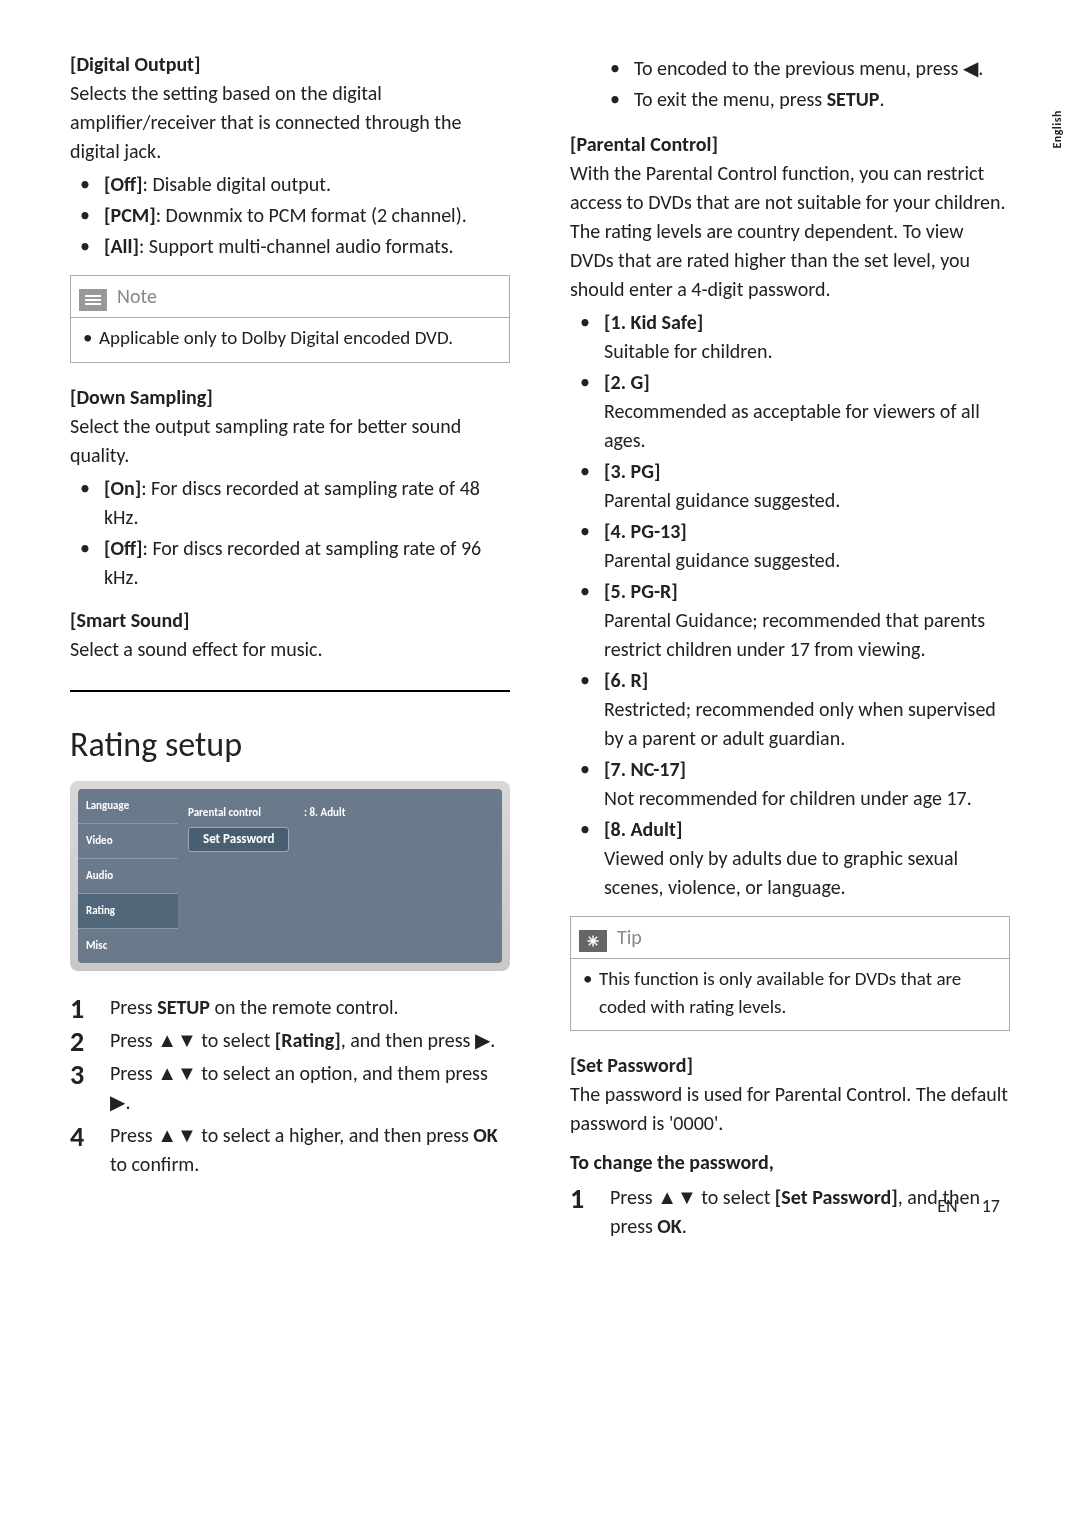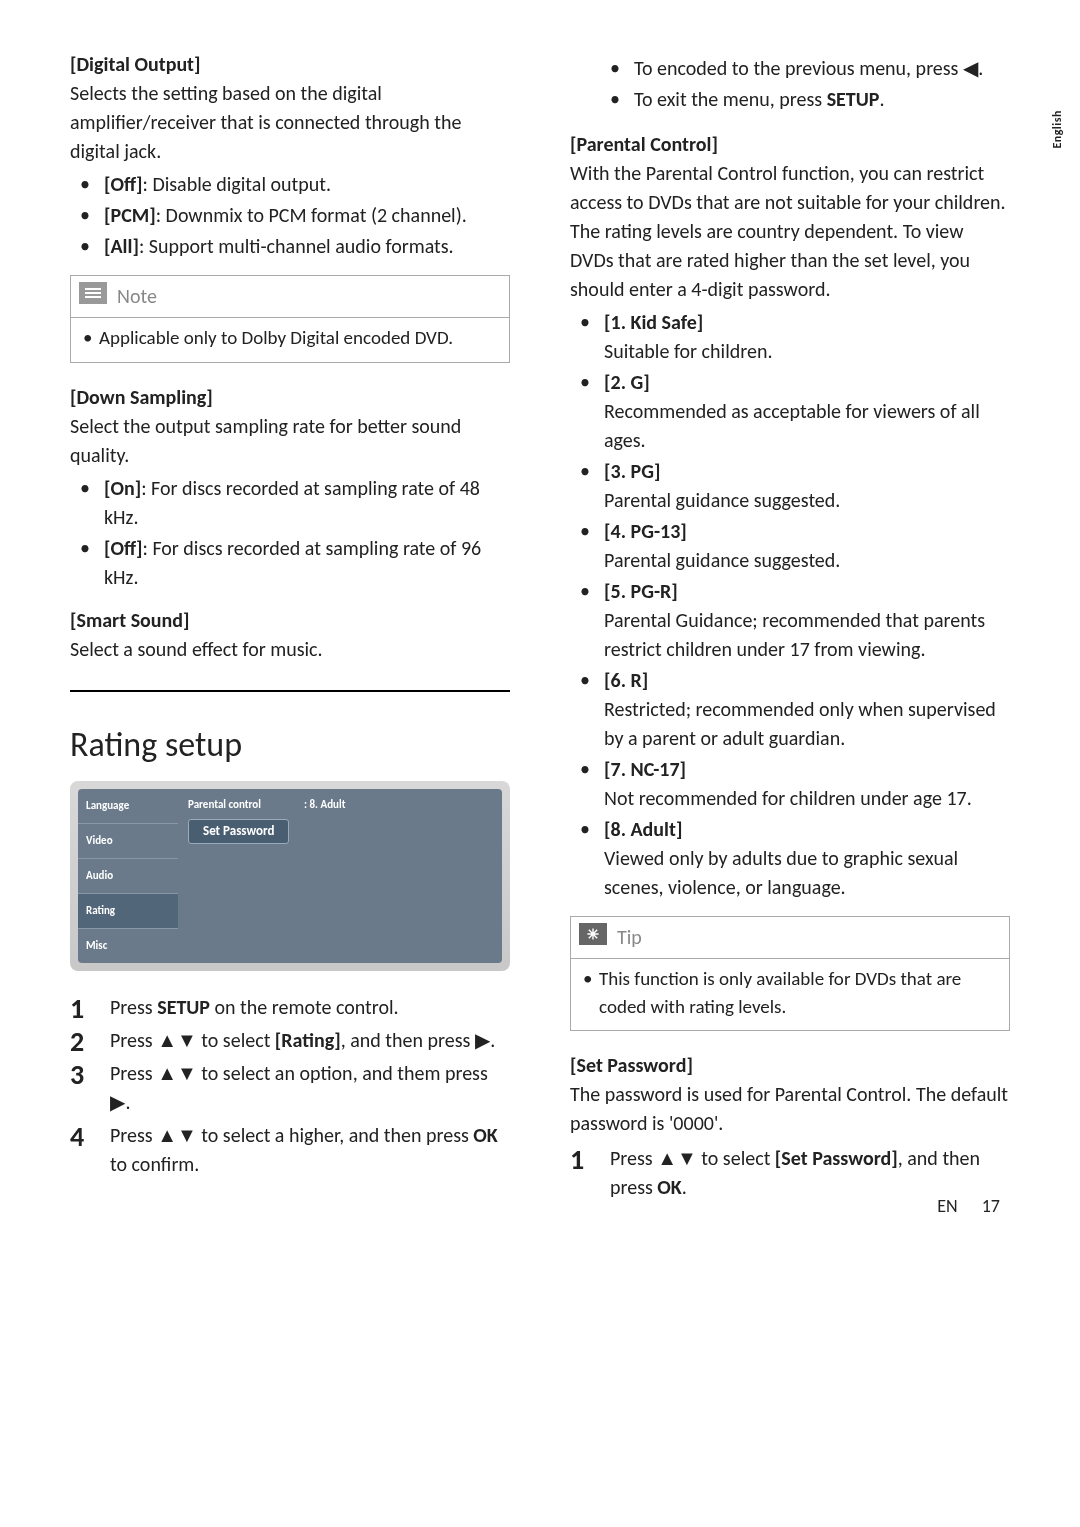--- a/index.html
+++ b/index.html
@@ -8,38 +8,38 @@
   .cols { display: flex; gap: 60px; }
   .col { flex: 1; font-size: 20px; line-height: 1.45; }
   .side-lang { position: absolute; right: 30px; top: 110px; transform: rotate(-90deg); transform-origin: right top; font-size: 12px; font-weight: bold; letter-spacing: 0.5px; }
   h2.sect { font-size: 34px; font-weight: 400; margin: 28px 0 12px 0; }
   .bold { font-weight: 600; }
   ul.bul { list-style: none; margin: 4px 0 6px 0; }
   ul.bul > li { position: relative; padding-left: 34px; margin: 2px 0; }
   ul.bul > li::before { content: "•"; position: absolute; left: 10px; top: 0; }
   ul.bul .desc { display: block; }
   .notebox { border: 1px solid #aaa; margin: 14px 0 20px 0; }
-  .notebox .hd { display: flex; align-items: flex-start; gap: 10px; padding: 6px 8px; border-bottom: 1px solid #aaa; color: #888; }
+  .notebox .hd { display: flex; align-items: flex-end; gap: 10px; padding: 6px 8px; border-bottom: 1px solid #aaa; color: #888; }
   .notebox .hd .icn { width: 28px; height: 22px; background: #999; display: inline-flex; align-items: center; justify-content: center; }
   .notebox .hd .icn svg { width: 20px; height: 14px; }
   .notebox .bd { padding: 6px 10px 10px 10px; }
   .notebox .bd ul { list-style: none; }
   .notebox .bd li { position: relative; padding-left: 18px; font-size: 19px; }
   .notebox .bd li::before { content: "•"; position: absolute; left: 2px; }
   .tipbox .hd .icn { background: #666; }
   hr.sep { border: none; border-top: 2px solid #000; margin: 26px 0 6px 0; width: 100%; }
 
   .menu { width: 100%; background: linear-gradient(#d8d8d8,#c8c8c8); border-radius: 8px; padding: 8px; margin: 10px 0 22px 0; }
   .menu-inner { display: flex; }
   .tabs { width: 100px; display: flex; flex-direction: column; }
   .tab { background: #6a7a8a; color: #fff; font-size: 11px; font-weight: bold; padding: 9px 8px; border-bottom: 1px solid #8a98a6; }
   .tab.first { border-top-left-radius: 4px; }
   .tab.last { border-bottom-left-radius: 4px; border-bottom: none; }
   .tab.sel { background: #52667a; }
-  .panel { flex: 1; background: #6a7a8a; border-radius: 0 4px 4px 0; padding: 8px 10px; }
+  .panel { flex: 1; background: #6a7a8a; border-radius: 0 4px 4px 0; padding: 16px 10px; }
   .row { display: flex; align-items: center; gap: 6px; color: #fff; font-size: 11px; font-weight: bold; margin-bottom: 6px; }
   .row .lbl { width: 110px; }
   .row .val { }
   .btn { background: #4a5e72; border: 1px solid #9ab; border-radius: 3px; padding: 2px 14px; color: #fff; font-size: 13px; font-weight: bold; display: inline-block; }
 
   ol.steps { list-style: none; counter-reset: st; margin-top: 6px; }
   ol.steps > li { counter-increment: st; position: relative; padding-left: 40px; margin: 4px 0; }
   ol.steps > li::before { content: counter(st); position: absolute; left: 0; top: -4px; font-size: 28px; font-weight: 600; }
 
   .subh { font-weight: 600; margin-top: 10px; }
@@ -164,20 +164,21 @@
         <div class="bd">
           <ul>
               <li>This function is only available for DVDs that are coded with rating levels.</li>
             </ul>
         </div>
       </div>
 
       <div class="bold" style="margin-top:16px">[Set Password]</div>
       <div>The password is used for Parental Control. The default password is '0000'.</div>
 
+      <div class="subh">To change the password,</div>
       <ol class="steps">
         <li>
           <span>Press </span><span class="arrow">▲▼</span><span> to select </span><span class="bold">[Set Password]</span><span>, and then press </span><span class="bold">OK</span><span>.</span>
         </li>
       </ol>
 
     </div>
   </div>
 
   <div class="footer">

